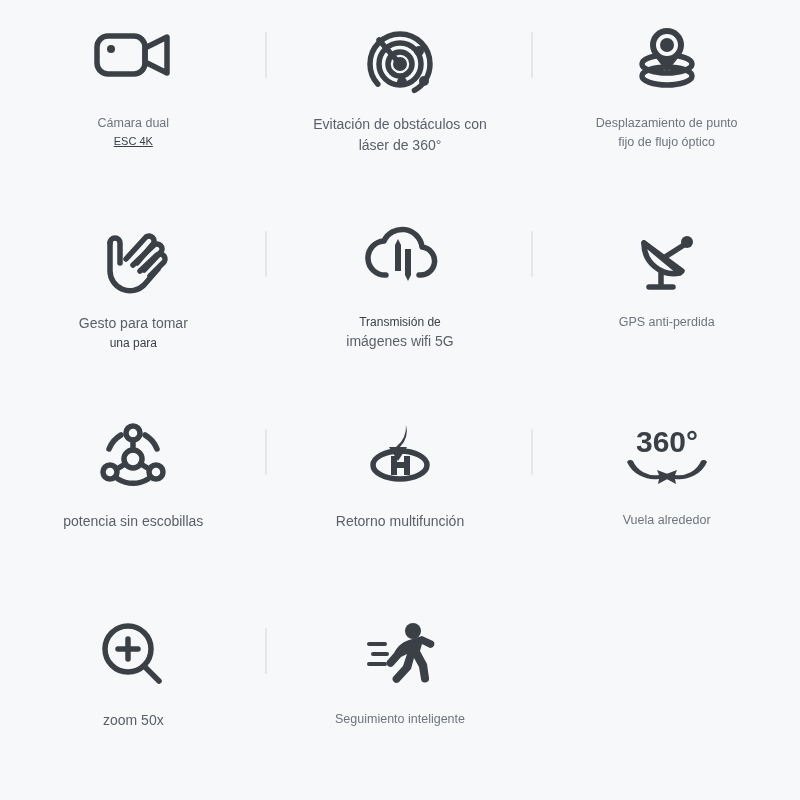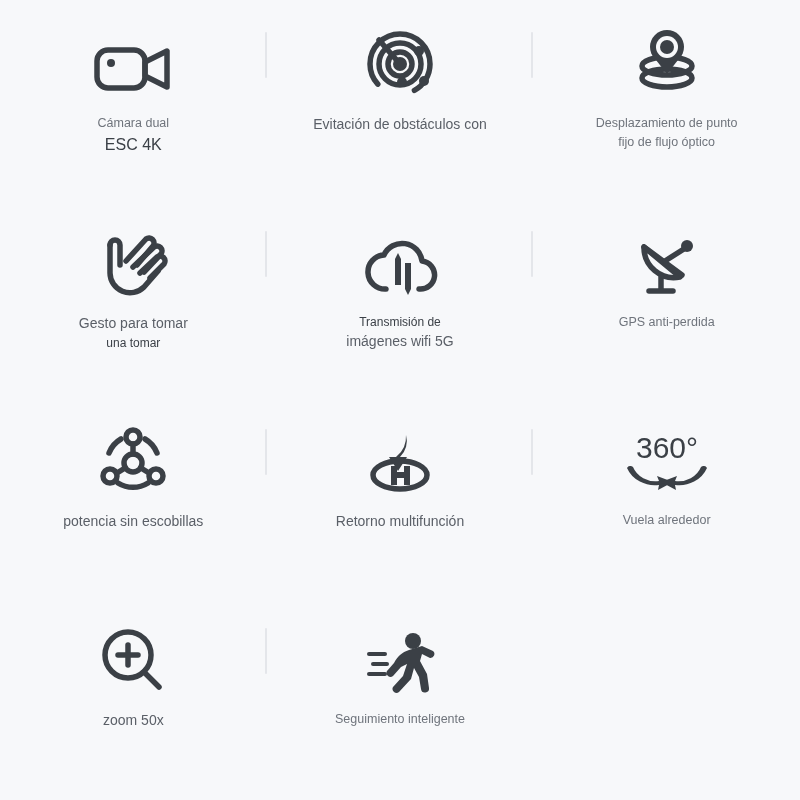--- a/index.html
+++ b/index.html
@@ -44,22 +44,23 @@
     width: 2px;
     height: 46px;
     background: #e4e6ea;
     border-radius: 1px;
   }
 
   .icon-wrap {
     width: 92px;
     height: 76px;
     display: flex;
-    align-items: flex-end;
+    align-items: flex-start;
     justify-content: center;
+    font-weight: bold;
   }
 
   .icon-wrap svg {
     display: block;
   }
 
   .labels {
     margin-top: 14px;
     text-align: center;
     line-height: 1.5;
@@ -67,21 +68,21 @@
 
   .label-line {
     display: block;
     white-space: nowrap;
   }
 
   
   .t-sm  { font-size: 12.5px; color: #6f747c; }
   .t-md  { font-size: 14px; color: #5a5f67; }
   .t-lg  { font-size: 12px;   color: #3b4047; }
-  .t-xl  { font-size: 16px;   color: #3b4047; }
+  .t-xl  { font-size: 11px;   color: #3b4047; text-decoration: underline; }
 
   .stroke-icon {
     fill: none;
     stroke: #3b4046;
     stroke-width: 5.5;
     stroke-linecap: round;
     stroke-linejoin: round;
   }
   .fill-icon { fill: #3b4046; }
 
@@ -118,20 +119,21 @@
         <circle class="stroke-icon" cx="38" cy="40" r="12"></circle>
         <line class="stroke-icon" x1="38" y1="40" x2="17" y2="16"></line>
         <circle class="fill-icon" cx="38" cy="40" r="7"></circle>
         <circle class="fill-icon" cx="57" cy="27" r="5"></circle>
         <circle class="fill-icon" cx="40" cy="58" r="5"></circle>
         <circle class="fill-icon" cx="62" cy="57" r="5"></circle>
       </svg>
     </div>
     <div class="labels">
       <span class="label-line t-md">Evitación de obstáculos con</span>
+      <span class="label-line t-md">láser de 360°</span>
     </div>
   </div>
 
   <div class="feature-cell">
     <div class="icon-wrap">
       <svg width="76" height="74" viewBox="0 0 76 74">
         <ellipse class="stroke-icon" cx="38" cy="52" rx="25" ry="9"></ellipse>
         <ellipse class="stroke-icon" cx="38" cy="40" rx="25" ry="9"></ellipse>
         <path class="fill-icon" d="M38 4 a17 17 0 0 1 0 34 a17 17 0 0 1 0 -34 Z"></path>
         <circle cx="38" cy="21" r="11" fill="#f7f8fa"></circle>
@@ -150,21 +152,21 @@
       <svg width="70" height="74" viewBox="0 0 70 74">
         <path class="stroke-icon" d="M12 20 L12 48 a20 20 0 0 0 34 14 L60 46"></path>
         <path class="stroke-icon" d="M12 20 a5 5 0 0 1 10 0 L22 40"></path>
         <path class="stroke-icon" d="M28 36 L48 14 a5 5 0 0 1 7 7 L39 40"></path>
         <path class="stroke-icon" d="M35 42 L56 22 a5 5 0 0 1 7 7 L46 47"></path>
         <path class="stroke-icon" d="M42 48 L59 32 a5 5 0 0 1 7 7 L52 53"></path>
       </svg>
     </div>
     <div class="labels">
       <span class="label-line t-md">Gesto para tomar</span>
-      <span class="label-line t-lg">una tomar</span>
+      <span class="label-line t-lg">una para</span>
     </div>
   </div>
 
   <div class="feature-cell has-divider">
     <div class="icon-wrap">
       <svg width="80" height="62" viewBox="0 0 80 62">
         <path class="stroke-icon" d="M26 52 a17 17 0 0 1 -2 -34 a20 20 0 0 1 38 6 a14 14 0 0 1 -3 28"></path>
         <path class="fill-icon" d="M35 22 L35 48 L41 48 L41 22 L38 16 Z"></path>
         <path class="fill-icon" d="M45 52 L45 26 L51 26 L51 52 L48 58 Z"></path>
       </svg>

